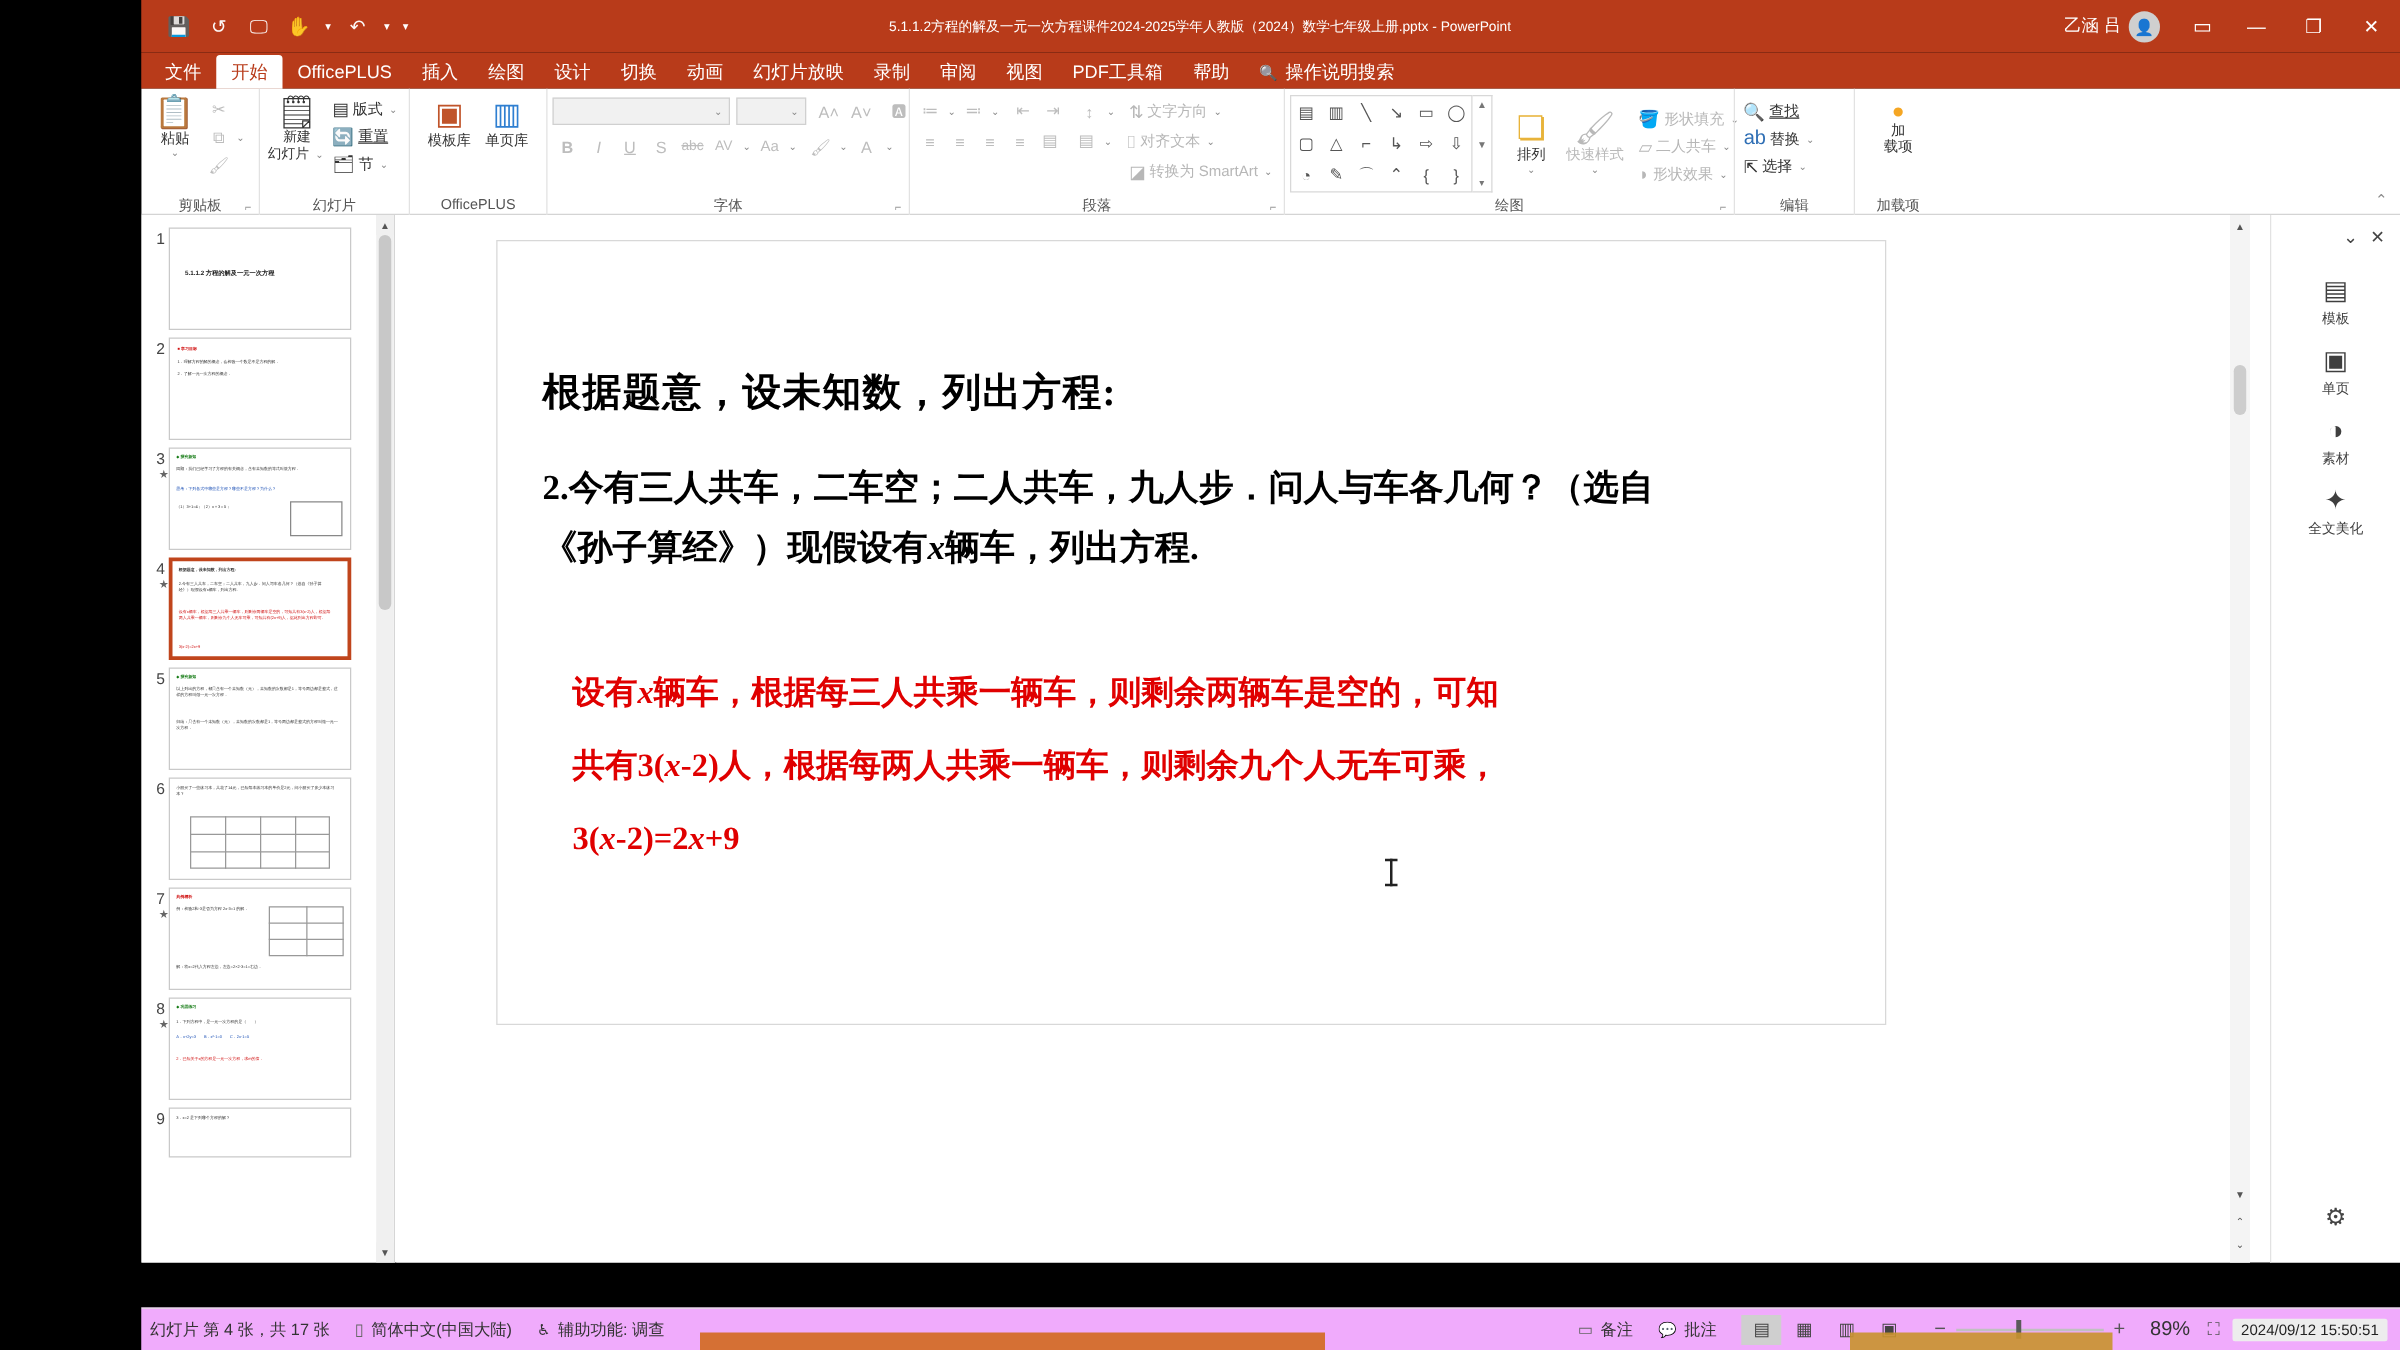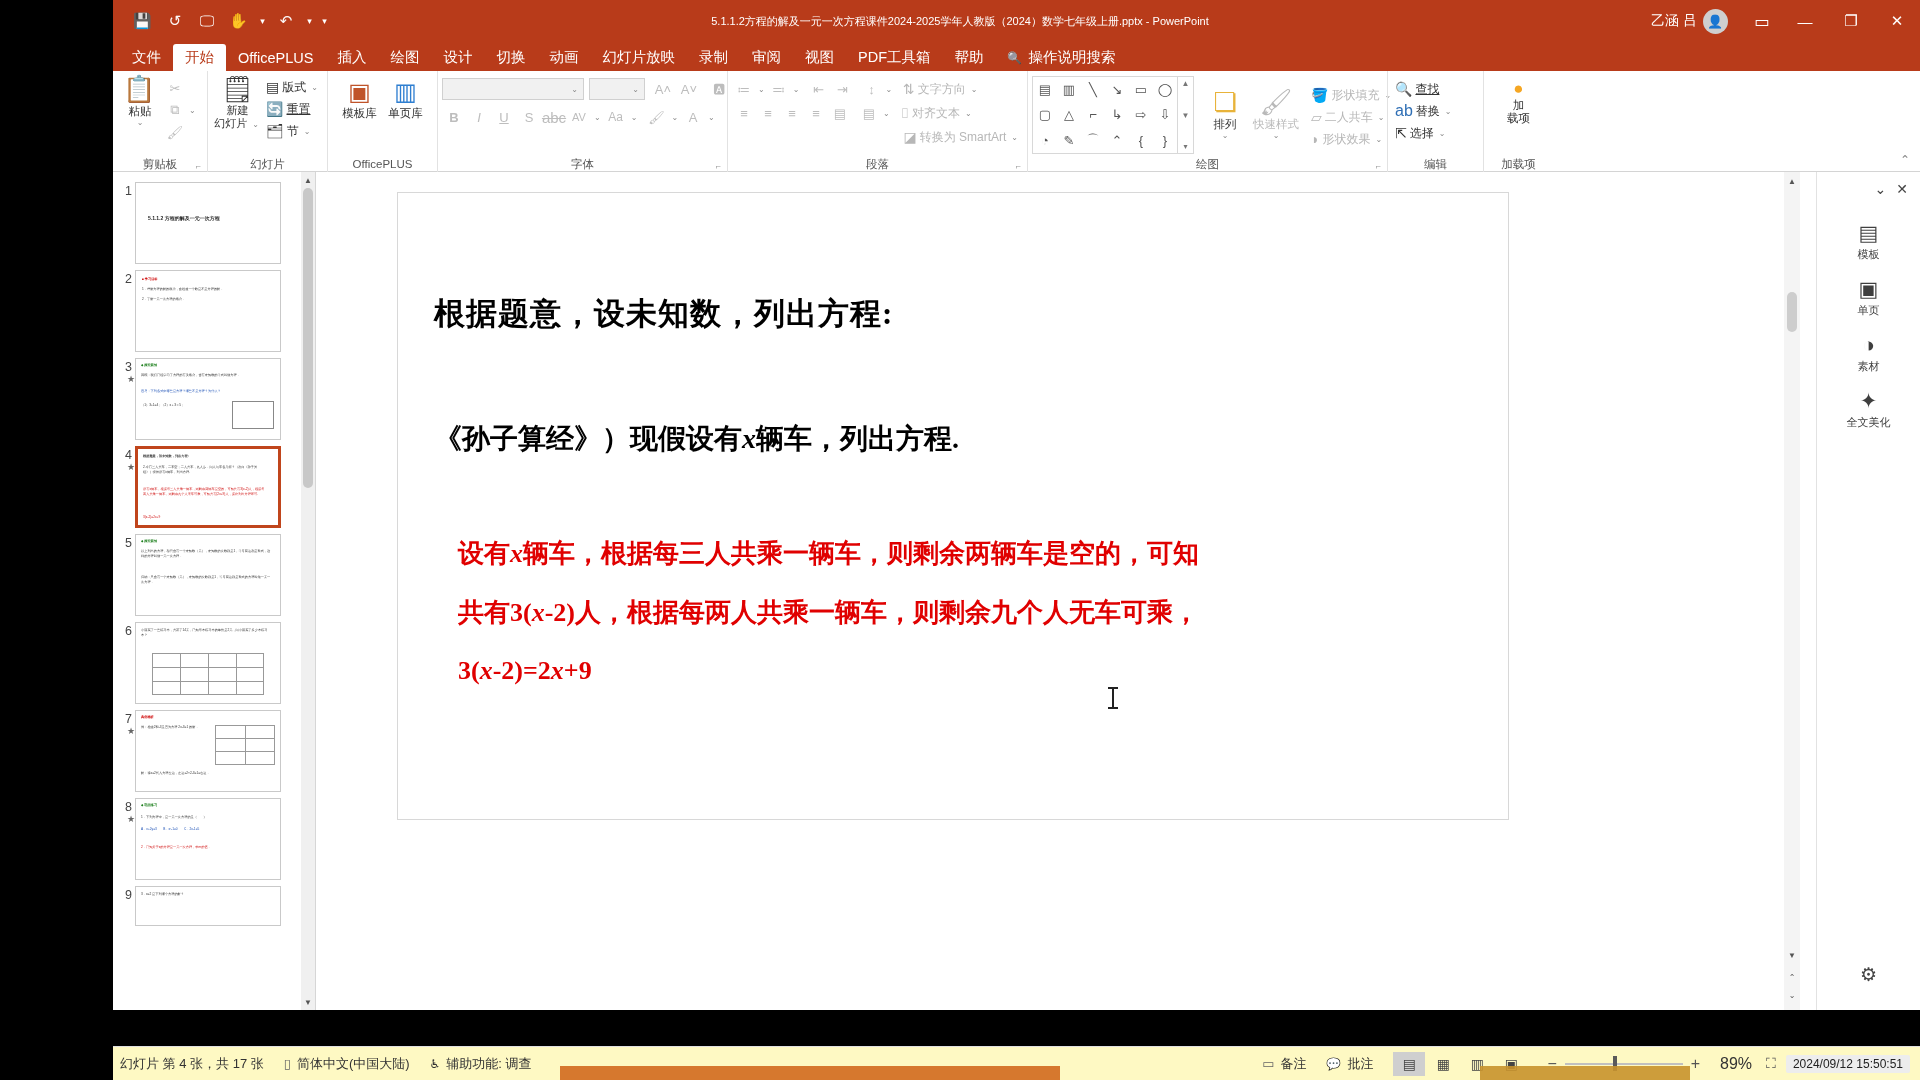--- a/index.html
+++ b/index.html
@@ -173,21 +173,21 @@
   .rp-top { display:flex; justify-content:flex-end; align-items:center; gap:10px; height:34px; padding-right:12px; }
   .rp-ic { font-size:14px; color:#444; }
   .rp-item { display:flex; flex-direction:column; align-items:center; margin-top:16px; color:#3f3f3f; }
   .rp-item .gl { font-size:21px; line-height:1; }
   .rp-item .lbl { font-size:11px; margin-top:4px; }
   .rp-gear { position:absolute; bottom:24px; left:50%; transform:translateX(-50%); font-size:19px; color:#444; }
 
   
   .statusbar {
     position:absolute; left:0; bottom:0; width:1920px; height:34px;
-    background:#fef9c3; border-top:1px solid #e0e0e0;
+    background:#f0abfc; border-top:1px solid #e0e0e0;
     display:flex; align-items:center; font-size:13px; color:#333;
   }
   .sb-item { display:flex; align-items:center; gap:6px; padding:0 10px; white-space:nowrap; }
   .sb-spacer { flex:1; }
   .viewbtn { width:32px; height:24px; display:flex; align-items:center; justify-content:center; font-size:14px; color:#444; }
   .viewbtn.active { background:#cfcfcf; }
   .zoomtrack { position:relative; width:118px; height:24px; display:flex; align-items:center; }
   .zoomtrack .line { position:absolute; left:0; right:0; height:2px; background:#c0c0c0; }
   .zoomtrack .knob { position:absolute; left:48px; width:4px; height:15px; background:#5a5a5a; }
   .zoom-pct { width:44px; text-align:right; font-size:16px; }
@@ -327,21 +327,21 @@
           </div>
           <div class="icobtn dim" style="margin-left:4px">A˄</div>
           <div class="icobtn dim">A˅</div>
           <div class="icobtn dim" style="margin-left:4px">🅰</div>
         </div>
         <div class="row" style="margin-top:6px;gap:1px">
           <div class="icobtn dim" style="font-weight:bold">B</div>
           <div class="icobtn dim" style="font-style:italic">I</div>
           <div class="icobtn dim" style="text-decoration:underline">U</div>
           <div class="icobtn dim">S</div>
-          <div class="icobtn dim" style="font-size:15px;text-decoration:line-through">abc</div>
+          <div class="icobtn dim" style="font-size:11px;text-decoration:line-through">abc</div>
           <div class="icobtn dim" style="font-size:11px">AV</div>
           <div class="caret">⌄</div>
           <div class="icobtn dim" style="font-size:12px">Aa</div>
           <div class="caret">⌄</div>
           <div class="icobtn dim" style="margin-left:4px">🖌</div>
           <div class="caret">⌄</div>
           <div class="icobtn dim">A</div>
           <div class="caret">⌄</div>
         </div>
       </div>
@@ -620,21 +620,21 @@
         <div class="up">▲</div>
         <div class="thumb-thumbbar"></div>
         <div class="down">▼</div>
       </div>
     </div>
 
     <div class="slidepane">
       <div class="slide">
         <div class="slide-text l1">根据题意，设未知数，列出方程:</div>
         <div class="slide-text l2">
-          <br>
+          <span>2.今有三人共车，二车空；二人共车，九人步．问人与车各几何？（选自</span><br>
           <span>《孙子算经》）现假设有</span><span class="ital">x</span><span>辆车，列出方程.</span>
         </div>
         <div class="slide-text l3 red">
           <div><span>设有</span><span class="ital">x</span><span>辆车，根据每三人共乘一辆车，则剩余两辆车是空的，可知</span></div>
           <div><span>共有3(</span><span class="ital">x</span><span>-2)人，根据每两人共乘一辆车，则剩余九个人无车可乘，</span></div>
           <div><span>3(</span><span class="ital">x</span><span>-2)=2</span><span class="ital">x</span><span>+9</span></div>
         </div>
         <div class="cursor-i"></div>
       </div>
       <div class="vscroll">

